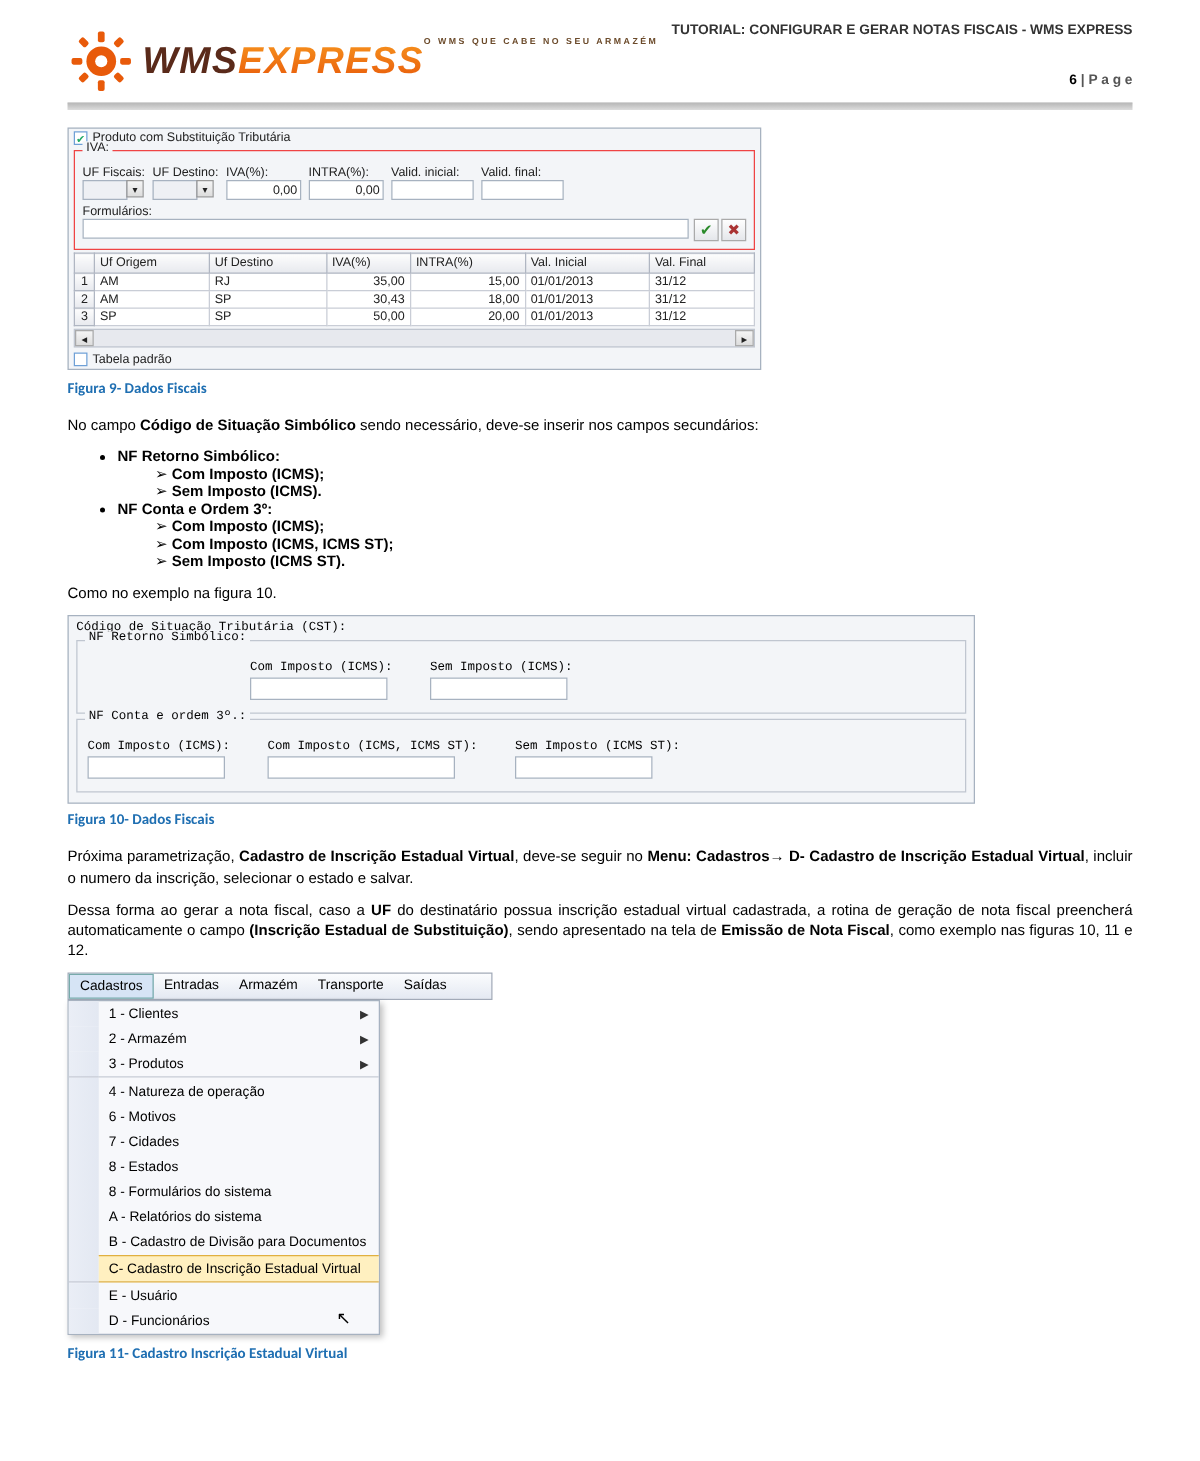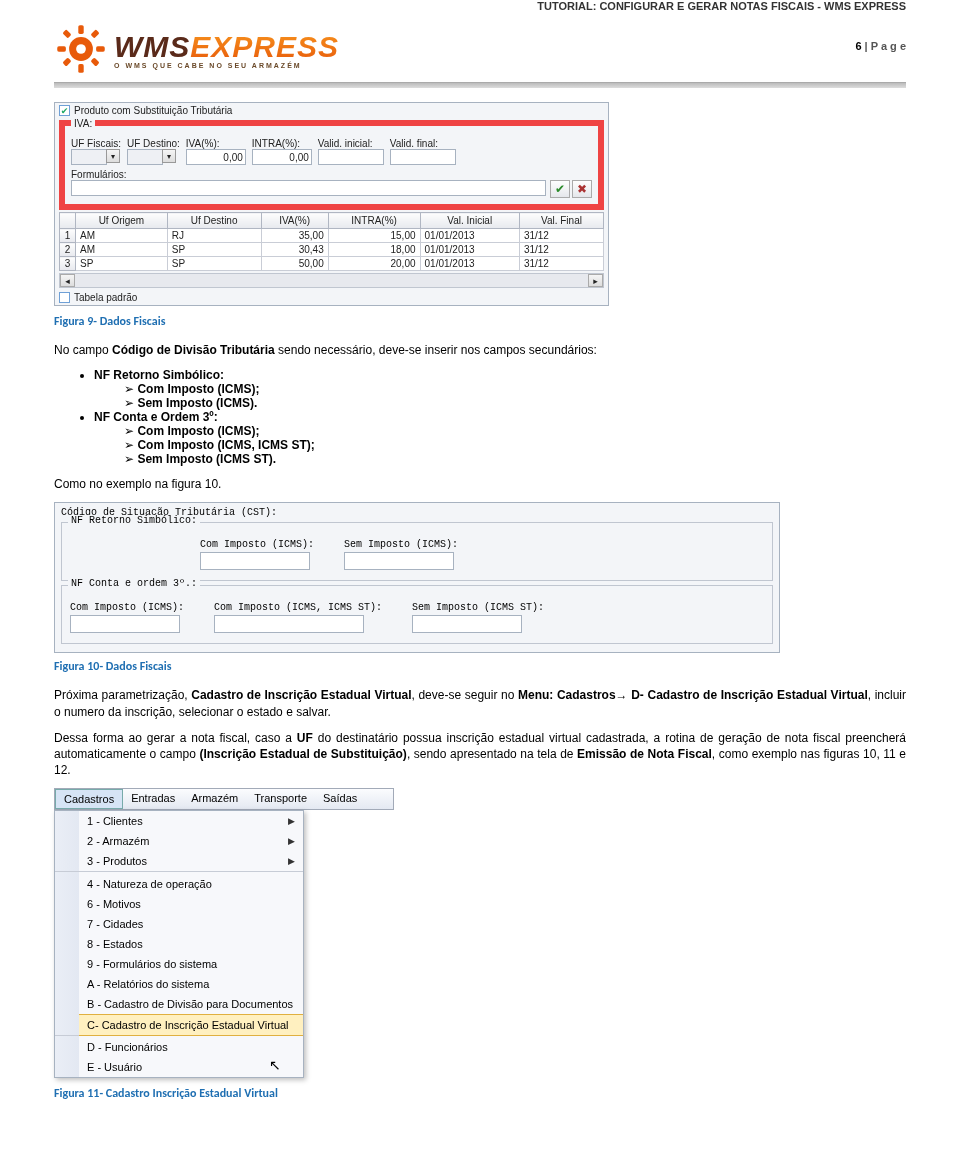--- a/index.html
+++ b/index.html
@@ -1,45 +1,45 @@
 <!DOCTYPE html>
 <html><head>
 <meta charset="utf-8">
 <style>
   * { box-sizing: border-box; margin: 0; padding: 0; }
   html, body { width: 960px; font-family: Verdana, Arial, sans-serif; background: #fff; color: #000; }
   .page { width: 960px; padding: 18px 54px 30px 54px; position: relative; }
-  .header-right { position: absolute; top: 0; right: 54px; font-size: 11px; font-weight: bold; color: #333; text-align: right; }
+  .header-right { position: absolute; top: 18px; right: 54px; font-size: 11px; font-weight: bold; color: #333; text-align: right; }
   .page-number { margin-top: 28px; color: #555; font-size: 11px; }
   .page-number b { color: #000; }
   .logo-row { display: flex; align-items: center; gap: 6px; margin-top: 4px; }
   .gear-icon svg { display: block; }
-  .logo-text { display: flex; flex-direction: column; }
+  .logo-text { display: flex; flex-direction: row; }
   .brand-img { font-family: Arial, sans-serif; font-weight: 900; font-style: italic; letter-spacing: 1px; }
   .brand-wms { font-size: 30px; color: #5A2A1A; display: inline; }
   .brand-express { font-size: 30px; background: linear-gradient(#F7941E,#E85A0A); -webkit-background-clip: text; background-clip: text; color: transparent; display:inline;}
   .tagline { font-size: 7px; letter-spacing: 2px; color: #6B4A2A; margin-top: -2px; font-weight: bold;}
   .hr-bar { height: 6px; background: linear-gradient(#bbb,#ddd); margin: 6px 0 14px 0; border-top: 1px solid #aaa; }
 
   
   .app-frame { border: 1px solid #a7b2c0; background: #f3f5f8; font-family: Tahoma, Arial, sans-serif; font-size: 10px; color: #222; margin-bottom: 8px; width: 555px;}
   .app-row { display: flex; align-items: center; }
   .pad { padding: 2px 4px; }
   .checkbox { width: 11px; height: 11px; border: 1px solid #6fa0d6; background: #fff; display: inline-flex; align-items:center; justify-content:center; margin-right:4px; font-size:9px; color:#2a6; }
-  .fieldset { border: 6px solid #ef4444; margin: 2px 4px; position: relative; padding: 12px 6px 6px 6px;}
+  .fieldset { border: 1px solid #ef4444; margin: 2px 4px; position: relative; padding: 12px 6px 6px 6px;}
   .legend { position: absolute; top: -8px; left: 6px; background: #f3f5f8; padding: 0 3px; font-size: 10px;}
   .label-col { display:flex; flex-direction:column; margin-right:6px;}
   .ctl { height:16px; border:1px solid #a7b2c0; background:#fff; font-size:10px; padding:0 2px; display:inline-flex; align-items:center;}
   .dropdown { background: #eef0f4; }
   .dd-btn { width:14px; height:14px; border:1px solid #999; background:linear-gradient(#f5f5f5,#ddd); display:inline-flex; align-items:center; justify-content:center; font-size:8px; margin-left:-1px;}
   .savecancel { display:flex; gap:2px; }
   .mini-btn { width:20px; height:18px; border:1px solid #aaa; background:linear-gradient(#fefefe,#e5e7eb); display:inline-flex; align-items:center; justify-content:center; font-size:12px;}
 
   .grid { width:100%; border-collapse: collapse; font-size:10px; }
-  .grid th { background: linear-gradient(#fdfdfd,#e7e9ee); border:1px solid #b0b6c2; padding:2px 4px; text-align:center; font-weight: normal;}
+  .grid th { background: linear-gradient(#fdfdfd,#e7e9ee); border:1px solid #b0b6c2; padding:2px 4px; text-align:left; font-weight: normal;}
   .grid td { border:1px solid #c9cdd6; padding:1px 4px; background:#fff;}
   .grid td.num { text-align:right; }
   .rowhdr { background: linear-gradient(#fdfdfd,#e7e9ee) !important; width:16px; text-align:center; border:1px solid #b0b6c2 !important; }
   .scrollbar { height:15px; background:#e7e9ee; border:1px solid #c0c6d0; margin:2px 4px; position:relative;}
   .scroll-arrow { width:15px; height:13px; background:linear-gradient(#f5f5f5,#ddd); border:1px solid #aaa; display:inline-flex; align-items:center; justify-content:center; font-size:9px; position:absolute;}
 
   .caption { color:#1F6FB2; font-weight:600; font-size:12px; margin:6px 0 14px 0; font-family: Calibri, Arial, sans-serif;}
 
   
   .body-text { font-size: 12px; line-height: 1.35; margin-bottom: 10px; }
@@ -214,21 +214,21 @@
     </div>
     <div class="app-row pad">
       <span class="checkbox"></span>
       <span>Tabela padrão</span>
     </div>
   </div>
 
   <div class="caption">Figura 9- Dados Fiscais</div>
 
   <p class="body-text">
-    <span>No campo </span><strong>Código de Divisão Tributária</strong><span> sendo necessário, deve-se inserir nos campos secundários:</span>
+    <span>No campo </span><strong>Código de Situação Simbólico</strong><span> sendo necessário, deve-se inserir nos campos secundários:</span>
   </p>
 
   <ul class="bul">
     <li><strong>NF Retorno Simbólico:</strong>
       <ul>
         <li><strong>Com Imposto (ICMS);</strong></li>
         <li><strong>Sem Imposto (ICMS).</strong></li>
       </ul>
     </li>
     <li><strong>NF Conta e Ordem 3º:</strong>
@@ -328,45 +328,45 @@
         <tr>
               <td class="icon-col"></td>
               <td class="text" colspan="2">7 - Cidades</td>
             </tr>
         <tr>
               <td class="icon-col"></td>
               <td class="text" colspan="2">8 - Estados</td>
             </tr>
         <tr>
               <td class="icon-col"></td>
-              <td class="text" colspan="2">9 - Formulários do sistema</td>
+              <td class="text" colspan="2">8 - Formulários do sistema</td>
             </tr>
         <tr>
               <td class="icon-col"></td>
               <td class="text" colspan="2">A - Relatórios do sistema</td>
             </tr>
         <tr>
               <td class="icon-col"></td>
               <td class="text" colspan="2">B - Cadastro de Divisão para Documentos</td>
             </tr>
         <tr class="hover">
               <td class="icon-col"></td>
               <td class="text" colspan="2">C- Cadastro de Inscrição Estadual Virtual</td>
             </tr>
         <tr class="sep">
               <td class="icon-col"></td>
               <td colspan="2"></td>
             </tr>
         <tr>
               <td class="icon-col"></td>
+              <td class="text" colspan="2">E - Usuário</td>
+            </tr>
+        <tr>
+              <td class="icon-col"></td>
               <td class="text" colspan="2">D - Funcionários</td>
-            </tr>
-        <tr>
-              <td class="icon-col"></td>
-              <td class="text" colspan="2">E - Usuário</td>
             </tr>
       </tbody>
         </table>
     </div>
     <span class="cursor-icon">↖</span>
   </div>
 
   <div class="caption" style="margin-top:-10px;">Figura 11- Cadastro Inscrição Estadual Virtual</div>
 
 </div>

